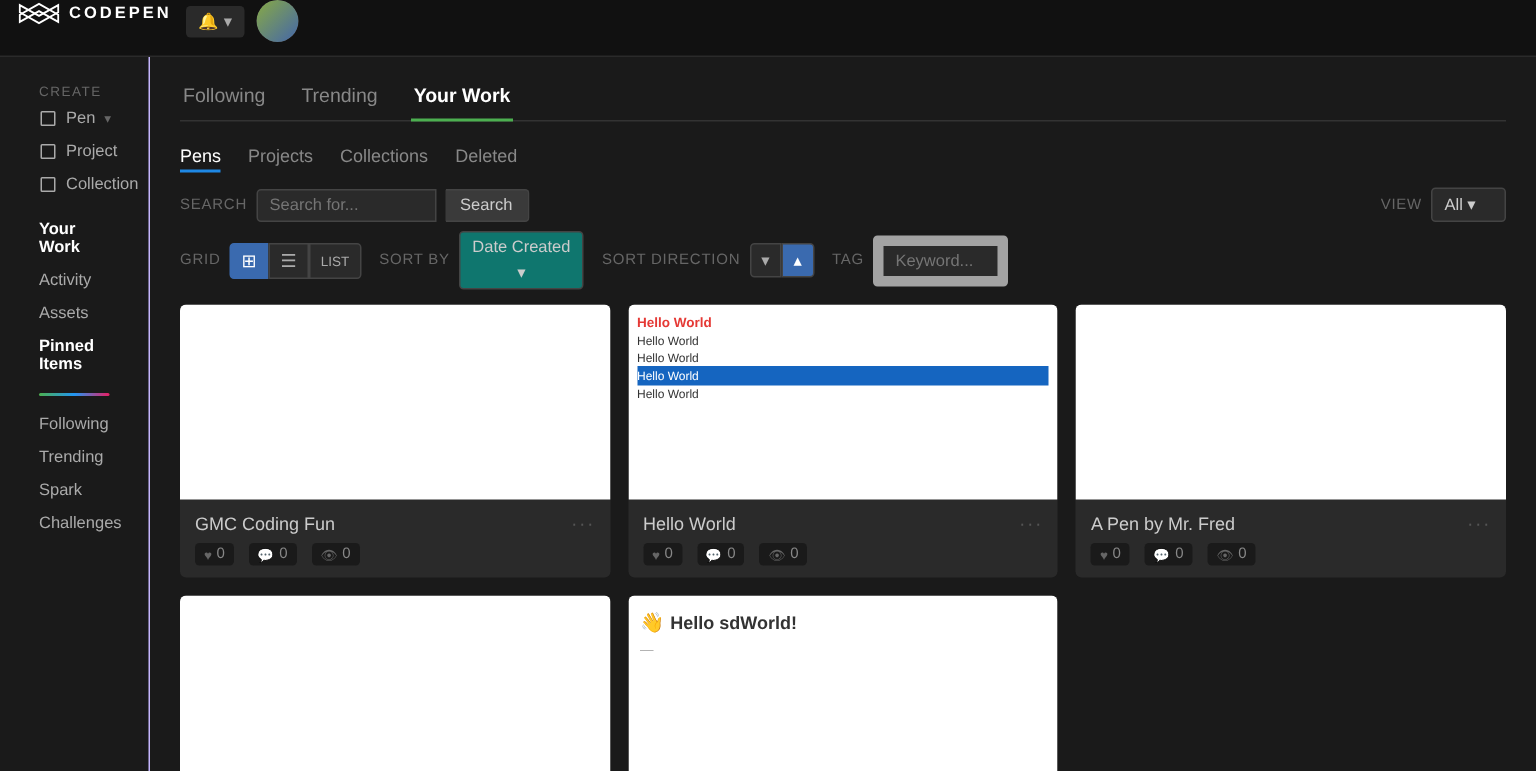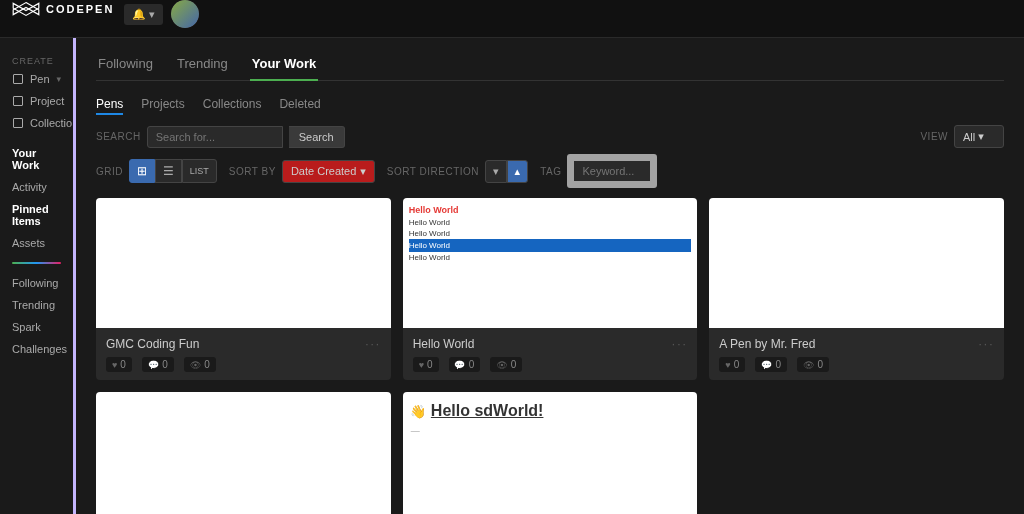--- a/index.html
+++ b/index.html
@@ -81,25 +81,25 @@
 
     
     .main-layout {
       display: flex;
       flex: 1;
       overflow: hidden;
     }
 
     
     .sidebar {
-      width: 76px;
+      width: 100px;
       background: #1a1a1a;
-      padding: 10px 0;
+      padding: 10px 14px;
       flex-shrink: 0;
-      border-right: 3px solid #c4b5fd;
+      border-right: 1px solid #c4b5fd;
       overflow-y: auto;
     }
     .sidebar-section-label {
       color: #666;
       font-size: 9px;
       letter-spacing: 1px;
       text-transform: uppercase;
       padding: 4px 12px 2px;
       margin-top: 4px;
     }
@@ -221,21 +221,21 @@
       letter-spacing: 0.5px;
     }
     .search-input {
       background: #2a2a2a;
       border: 1px solid #444;
       border-radius: 3px 0 0 3px;
       color: #aaa;
       padding: 4px 8px;
       font-size: 11px;
       outline: none;
-      width: 136px;
+      width: 120px;
     }
     .search-btn {
       background: #3a3a3a;
       border: 1px solid #444;
       border-left: none;
       border-radius: 0 3px 3px 0;
       color: #ccc;
       padding: 4px 10px;
       font-size: 11px;
       cursor: pointer;
@@ -266,30 +266,31 @@
       font-size: 12px;
     }
     .grid-btn.active {
       background: #3a6aaf;
       color: #fff;
       border-color: #3a6aaf;
     }
     .grid-btn:first-child { border-radius: 3px 0 0 3px; }
     .grid-btn:last-child { border-radius: 0 3px 3px 0; }
     .sort-select {
-      background: #b91c1c;
+      background: #0f766e;
       border: 1px solid #444;
       border-radius: 3px;
       color: #ccc;
       padding: 4px 8px;
       font-size: 11px;
       cursor: pointer;
       display: flex;
       align-items: center;
       gap: 4px;
+      flex-direction: column;
     }
     .sort-dir-btns {
       display: flex;
       gap: 0;
     }
     .sort-dir-btn {
       background: #2a2a2a;
       border: 1px solid #444;
       color: #aaa;
       padding: 4px 7px;
@@ -350,21 +351,21 @@
       color: #fff;
       padding: 1px 0;
     }
     .pen-preview-sdworld {
       background: #fff;
       padding: 10px 8px;
       font-size: 11px;
       color: #333;
     }
     .pen-preview-sdworld .emoji { font-size: 13px; }
-    .pen-preview-sdworld .title { font-weight: bold; font-size: 16px; text-decoration: underline; }
+    .pen-preview-sdworld .title { font-weight: bold; font-size: 12px; }
     .pen-info {
       padding: 8px 10px 6px;
       display: flex;
       align-items: center;
       justify-content: space-between;
     }
     .pen-title {
       font-size: 12px;
       color: #ccc;
       font-weight: 500;
@@ -445,22 +446,22 @@
       <div class="icon-box">
         <div class="collection-icon-box"></div>
       </div>
       <span>Collection</span>
     </div>
 
     <div style="height:8px;"></div>
 
     <div class="sidebar-nav-item active">Your Work</div>
     <div class="sidebar-nav-item">Activity</div>
+    <div class="sidebar-nav-item">Assets</div>
     <div class="sidebar-nav-item" style="color:#fff;font-weight:600;">Pinned Items</div>
-    <div class="sidebar-nav-item">Assets</div>
 
     <div class="sidebar-divider"></div>
 
     <div class="sidebar-nav-item">Following</div>
     <div class="sidebar-nav-item">Trending</div>
     <div class="sidebar-nav-item">Spark</div>
     <div class="sidebar-nav-item">Challenges</div>
   </div>
 
   <div class="content">

